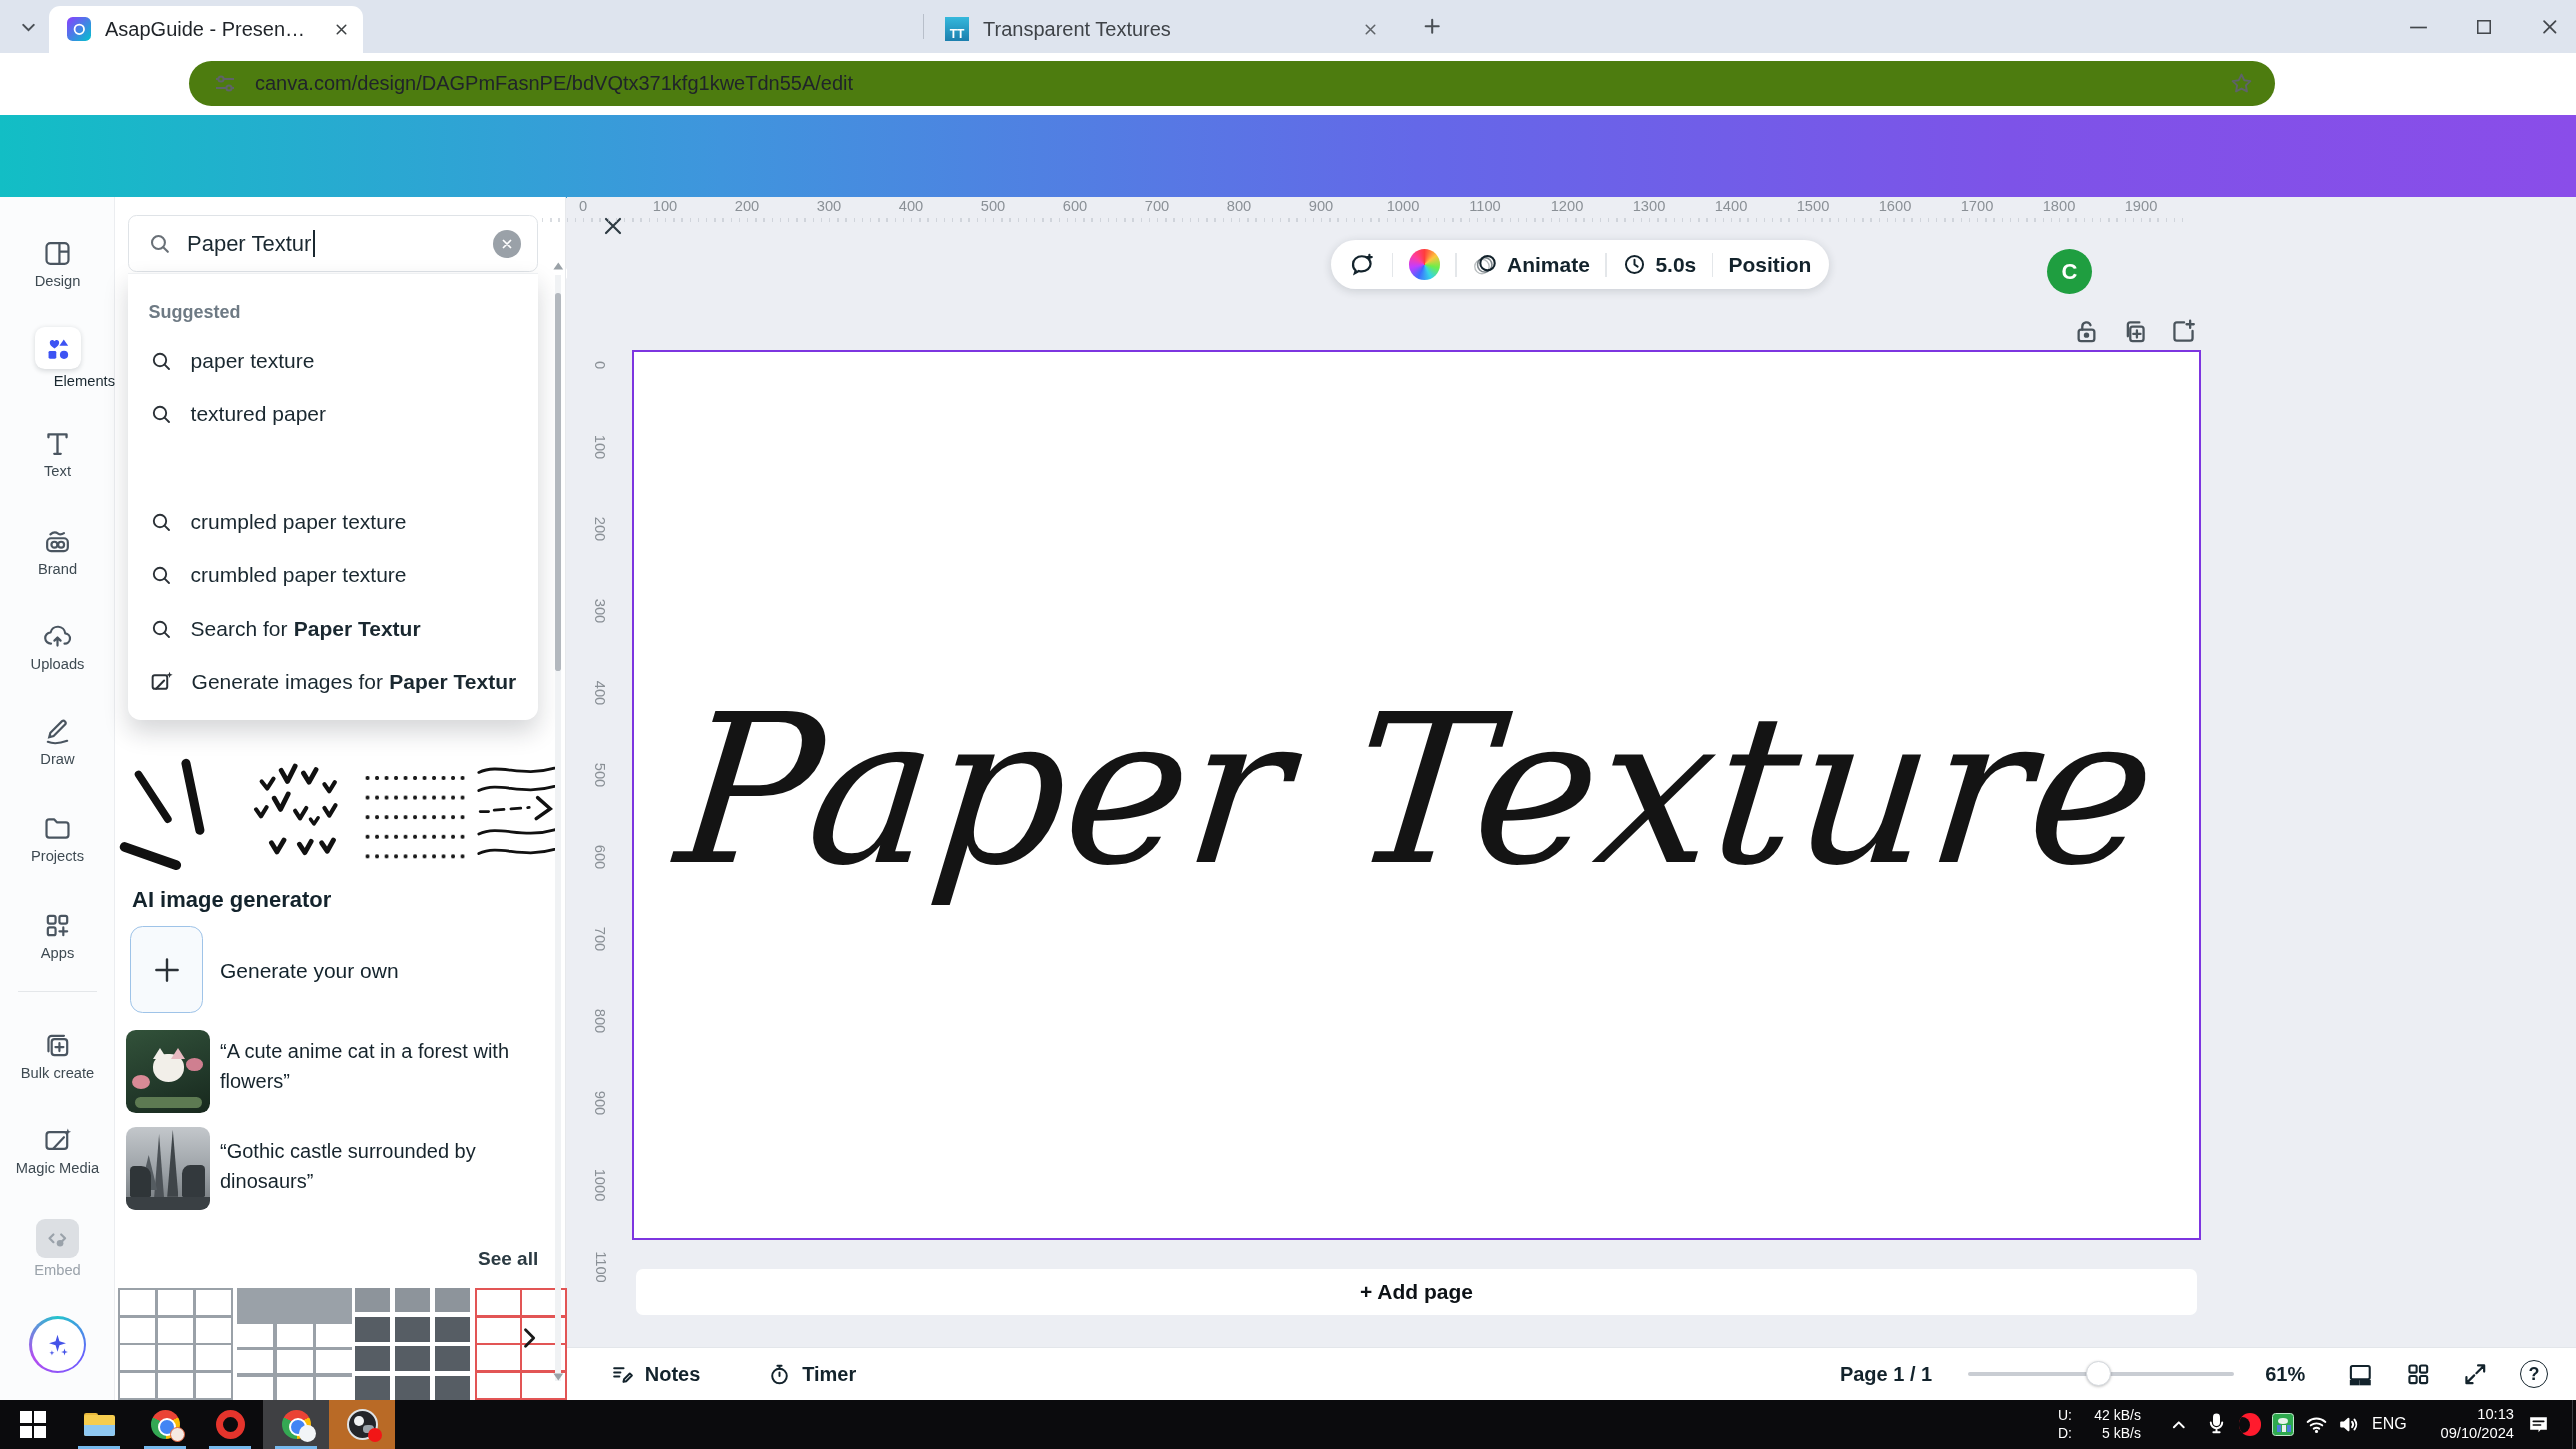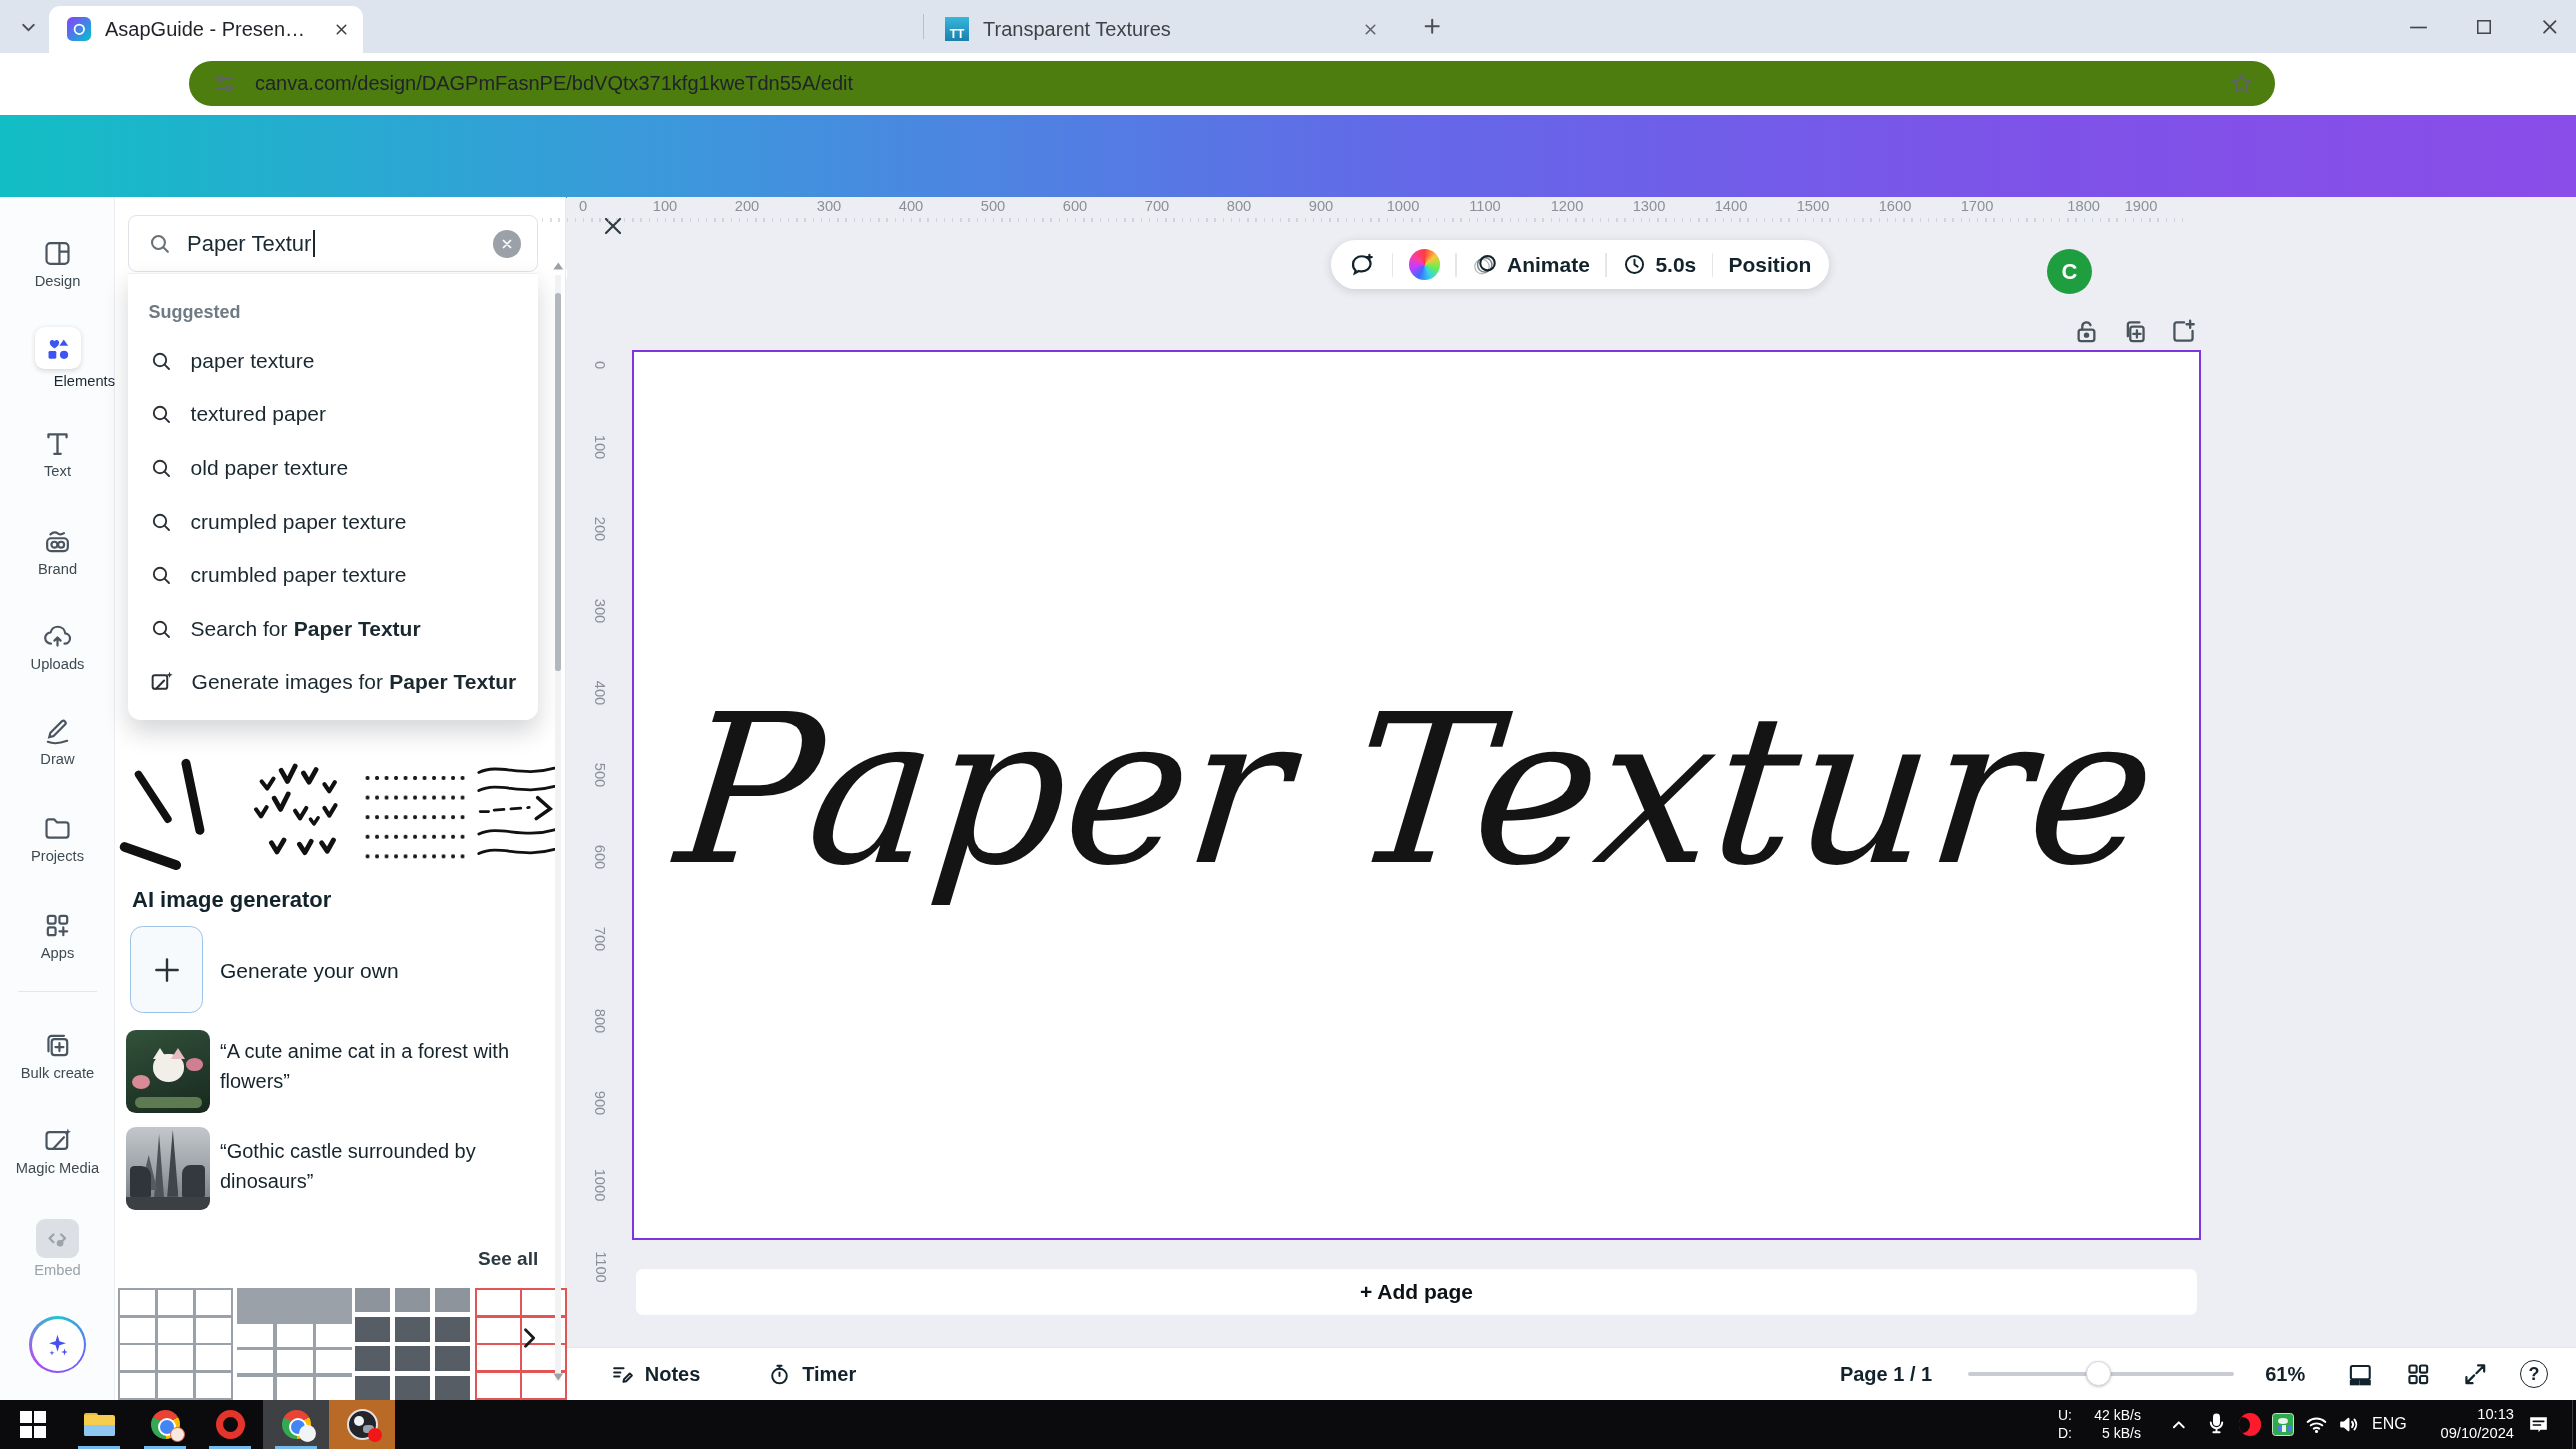--- a/index.html
+++ b/index.html
@@ -411,29 +411,20 @@
         </div>
         <div class="sugitem" style="top:113px;">
           <span class="mag">
               <svg width="24" height="24" viewBox="0 0 24 24" fill="none" stroke="#2b3137" stroke-width="1.9">
                 <circle cx="11" cy="11" r="6.2"></circle>
                 <path d="M15.6 15.6 20 20" stroke-linecap="round"></path>
               </svg>
             </span>
           <span>textured paper</span>
         </div>
-        <div class="sugitem" style="top:167px;">
-          <span class="mag">
-              <svg width="24" height="24" viewBox="0 0 24 24" fill="none" stroke="#2b3137" stroke-width="1.9">
-                <circle cx="11" cy="11" r="6.2"></circle>
-                <path d="M15.6 15.6 20 20" stroke-linecap="round"></path>
-              </svg>
-            </span>
-          <span>old paper texture</span>
-        </div>
         <div class="sugitem" style="top:221px;">
           <span class="mag">
               <svg width="24" height="24" viewBox="0 0 24 24" fill="none" stroke="#2b3137" stroke-width="1.9">
                 <circle cx="11" cy="11" r="6.2"></circle>
                 <path d="M15.6 15.6 20 20" stroke-linecap="round"></path>
               </svg>
             </span>
           <span>crumpled paper texture</span>
         </div>
         <div class="sugitem" style="top:274px;">
@@ -628,21 +619,21 @@
         <span class="rulertxt" style="width:82px;text-align:center;">800</span>
         <span class="rulertxt" style="width:82px;text-align:center;">900</span>
         <span class="rulertxt" style="width:82px;text-align:center;">1000</span>
         <span class="rulertxt" style="width:82px;text-align:center;">1100</span>
         <span class="rulertxt" style="width:82px;text-align:center;">1200</span>
         <span class="rulertxt" style="width:82px;text-align:center;">1300</span>
         <span class="rulertxt" style="width:82px;text-align:center;">1400</span>
         <span class="rulertxt" style="width:82px;text-align:center;">1500</span>
         <span class="rulertxt" style="width:82px;text-align:center;">1600</span>
         <span class="rulertxt" style="width:82px;text-align:center;">1700</span>
-        <span class="rulertxt" style="width:82px;text-align:right;">1800</span>
+        <span class="rulertxt" style="width:82px;text-align:center;">1800</span>
         <span class="rulertxt" style="width:82px;text-align:center;">1900</span>
       </div>
       <div class="abs" style="left:-25px;top:21px;width:1641px;height:3.5px;opacity:.55;
            background:repeating-linear-gradient(90deg,#b9bfc7 0 1.4px,transparent 1.4px 8.2px);"></div>
 
       <div class="abs" style="left:21px;top:127px;width:25px;">
         <div class="rulertxt" style="height:82px;display:flex;align-items:center;justify-content:center;">
             <span style="transform:rotate(90deg);">0</span>
           </div>
         <div class="rulertxt" style="height:82px;display:flex;align-items:center;justify-content:center;">

